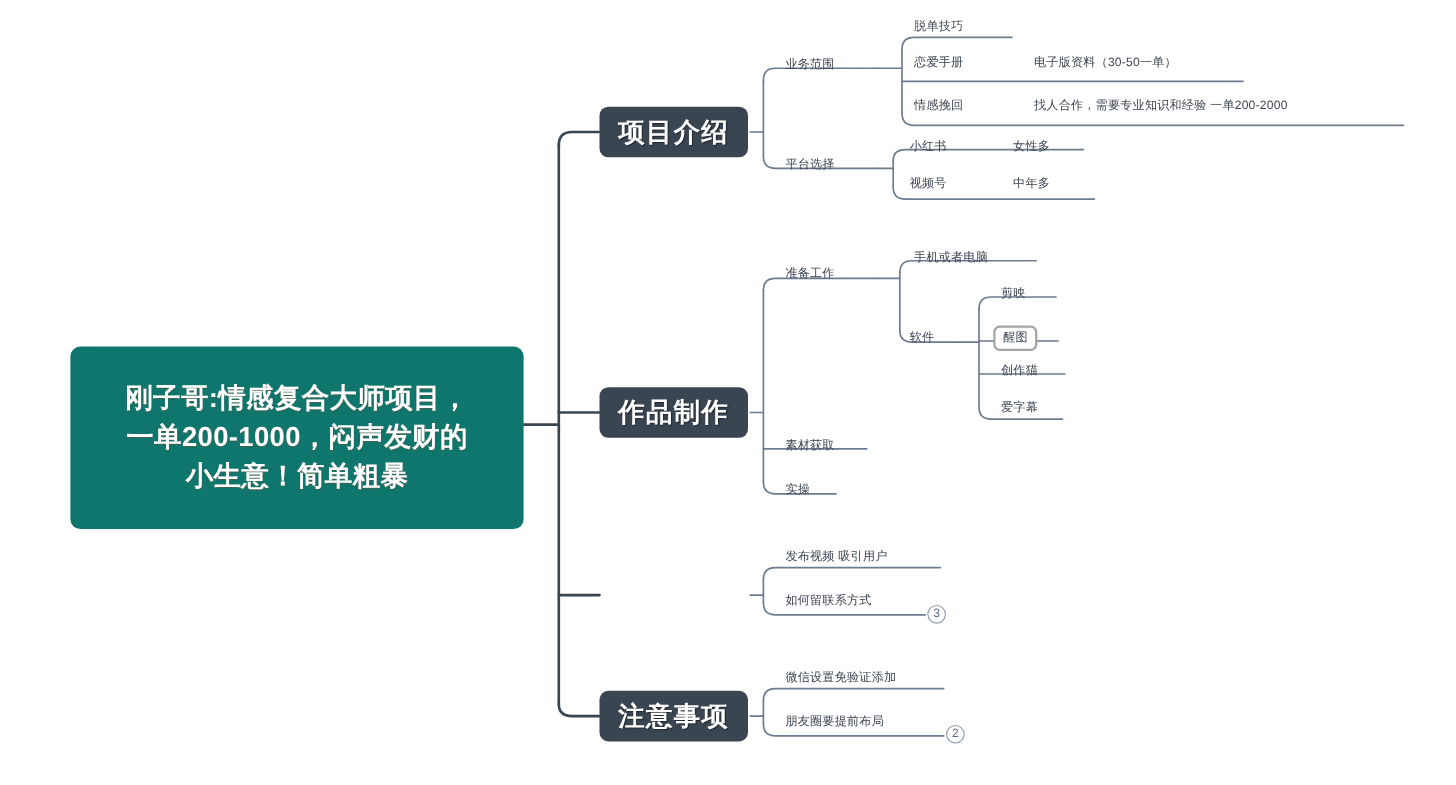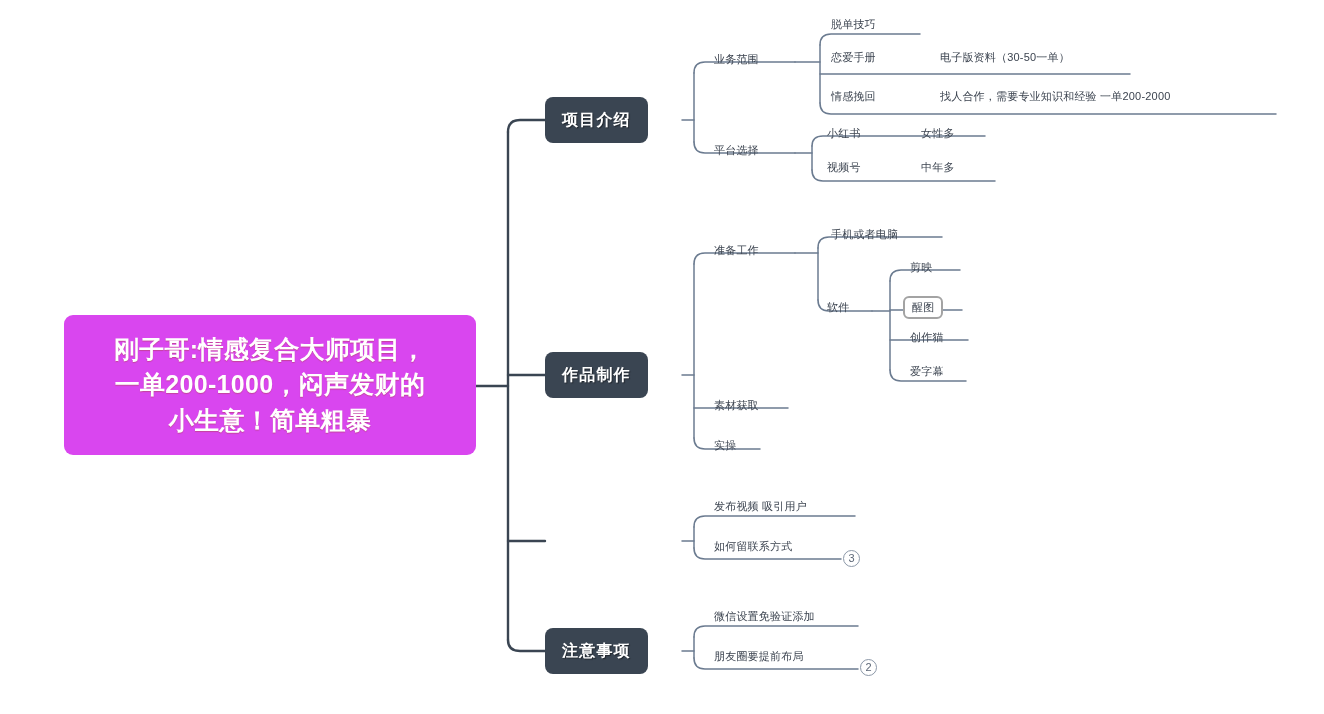--- a/index.html
+++ b/index.html
@@ -27,22 +27,22 @@
     height: 714px;
     pointer-events: none;
   }
 
   
   .root-node {
     position: absolute;
     left: 64px;
     top: 315px;
     width: 412px;
-    height: 140px;
-    background: #d946ef;
+    height: 166px;
+    background: #0f766e;
     border-radius: 9px;
     display: flex;
     align-items: center;
     justify-content: center;
     box-sizing: border-box;
     padding: 4px 18px;
   }
   .root-text {
     color: #ffffff;
     font-size: 25px;
@@ -61,21 +61,21 @@
     border-radius: 8px;
     display: flex;
     align-items: center;
     justify-content: center;
     box-sizing: border-box;
     padding: 0 17px;
     height: 46px;
   }
   .branch-text {
     color: #ffffff;
-    font-size: 16px;
+    font-size: 24px;
     font-weight: bold;
     letter-spacing: 1.2px;
     white-space: nowrap;
     text-shadow: 1px 1px 1px rgba(0,0,0,0.45);
   }
 
   
   .leaf {
     position: absolute;
     font-size: 11px;
@@ -221,21 +221,21 @@
 
   <div class="leaf" style="left:831px; top:91px;">情感挽回</div>
   <div class="leaf" style="left:940px; top:91px;">找人合作，需要专业知识和经验 一单200-2000</div>
 
   <div class="leaf" style="left:827px; top:128px;">小红书</div>
   <div class="leaf" style="left:921px; top:128px;">女性多</div>
 
   <div class="leaf" style="left:827px; top:162px;">视频号</div>
   <div class="leaf" style="left:921px; top:162px;">中年多</div>
 
-  <div class="leaf" style="left:714px; top:245px;">准备工作</div>
+  <div class="leaf" style="left:714px; top:245px;font-family:Liberation Mono, monospace;">准备工作</div>
   <div class="leaf" style="left:714px; top:400px;">素材获取</div>
   <div class="leaf" style="left:714px; top:440px;">实操</div>
 
   <div class="leaf" style="left:831px; top:229px;">手机或者电脑</div>
   <div class="leaf" style="left:827px; top:302px;">软件</div>
 
   <div class="leaf" style="left:910px; top:262px;text-align:right;">剪映</div>
   <div class="leaf sel" style="left:910px; top:302px;">醒图</div>
   <div class="leaf" style="left:910px; top:332px;">创作猫</div>
   <div class="leaf" style="left:910px; top:366px;">爱字幕</div>

